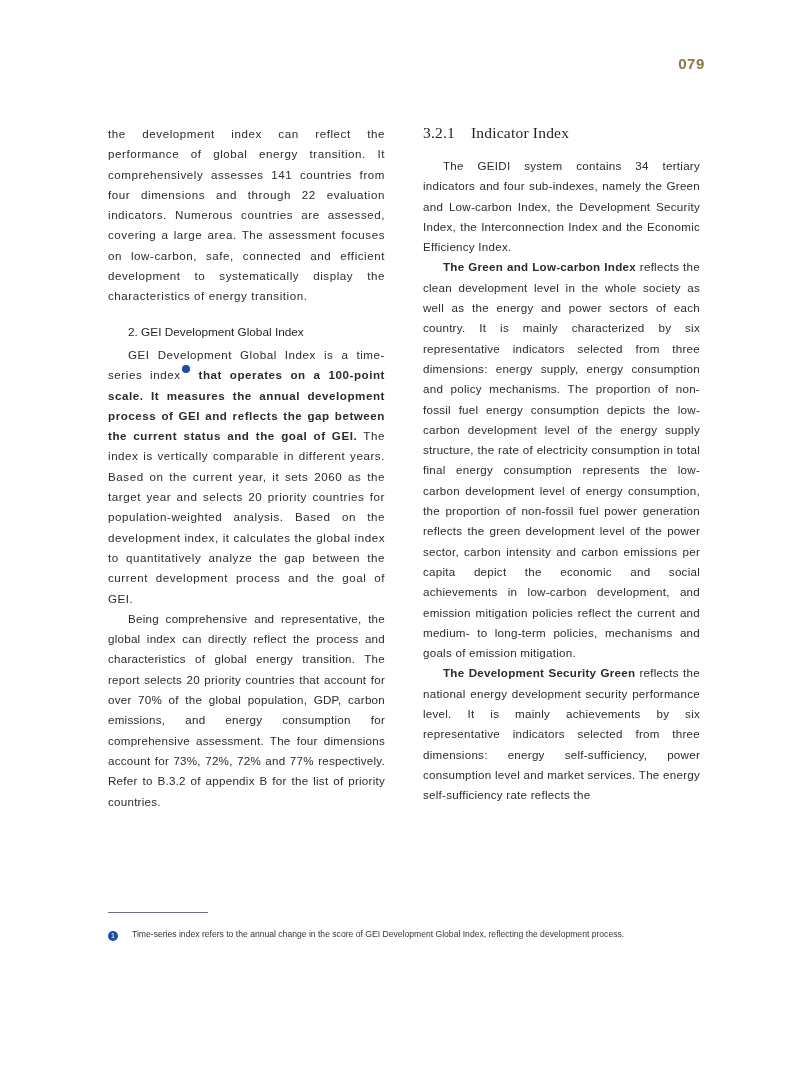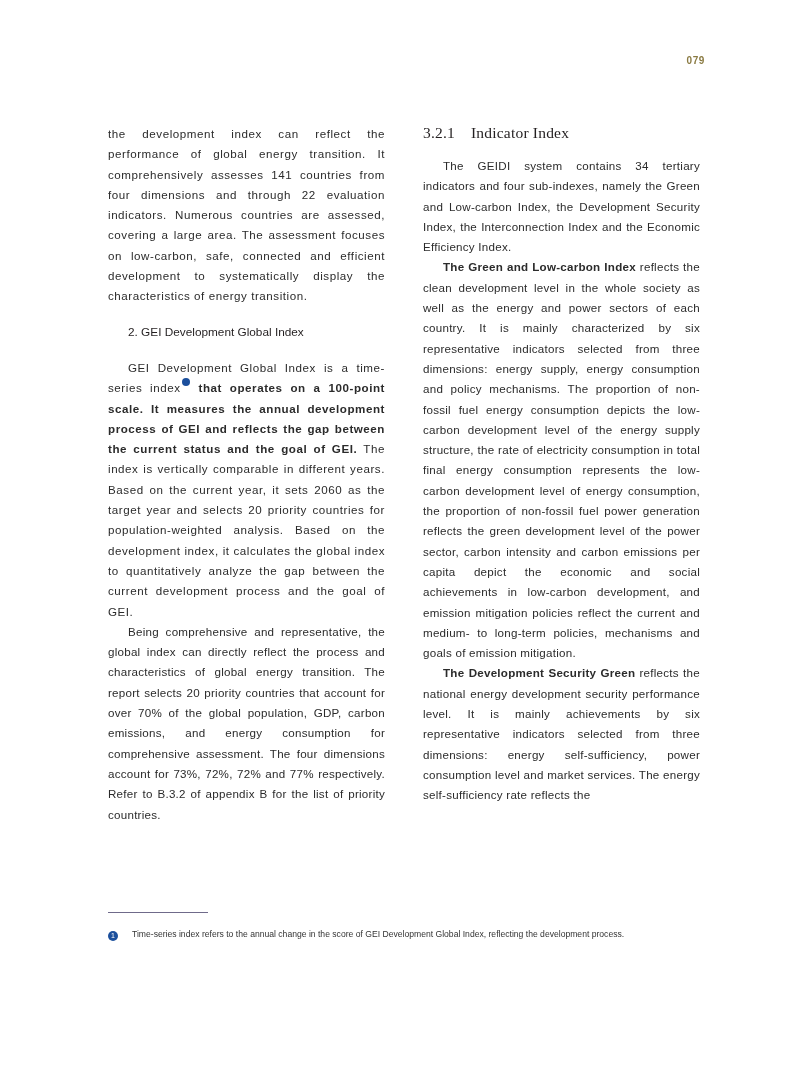--- a/index.html
+++ b/index.html
@@ -19,21 +19,21 @@
     position: absolute;
     left: 0; top: 0;
     width: 793px;
     height: 1077px;
     background: #fff;
   }
   .page-number {
     position: absolute;
     right: 88px;
     top: 55px;
-    font-size: 10px;
+    font-size: 15px;
     letter-spacing: 0.6px;
     color: #8a7a42;
     font-weight: 700;
     font-family: "Liberation Sans", sans-serif;
   }
   .columns {
     position: absolute;
     left: 108px;
     top: 124px;
     width: 592px;
@@ -60,21 +60,21 @@
   .wide {
     letter-spacing: 0.55px;
   }
   .wide2 {
     letter-spacing: 0.25px;
   }
   .subhead {
     font-size: 11.8px;
     line-height: 20.3px;
     margin-top: 15px;
-    margin-bottom: 16px;
+    margin-bottom: 3px;
     text-indent: 20px;
     color: #231f20;
     font-family: "Liberation Sans", sans-serif;
   }
   .section-title {
     font-size: 15.5px;
     color: #231f20;
     margin: 0 0 14px 0;
     font-family: Liberation Serif, serif;
     font-weight: 400;

